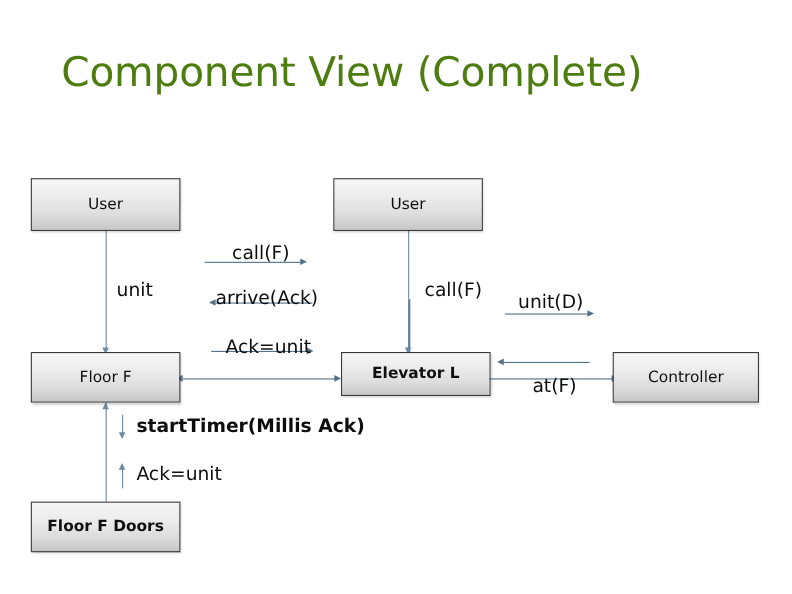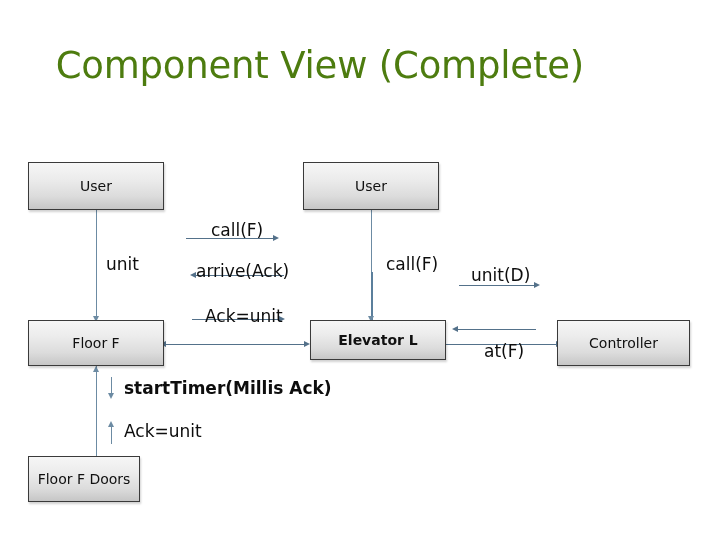--- a/index.html
+++ b/index.html
@@ -155,21 +155,21 @@
   </div>
 
   <div class="box bold" style="left:310px; top:320px; width:136px; height:40px;">
     <span>Elevator L</span>
   </div>
 
   <div class="box" style="left:557px; top:320px; width:133px; height:46px;">
     <span>Controller</span>
   </div>
 
-  <div class="box" style="left:28px; top:456px; width:112px; height:46px;">
+  <div class="box" style="left:28px; top:456px; width:136px; height:46px;font-weight:bold;">
     <span>Floor F Doors</span>
   </div>
 
   <div class="msg" style="left:211px; top:220px;">call(F)</div>
 
   <div class="msg" style="left:106px; top:254px;">unit</div>
 
   <div class="msg" style="left:196px; top:261px;">arrive(Ack)</div>
 
   <div class="msg" style="left:386px; top:254px;">call(F)</div>

